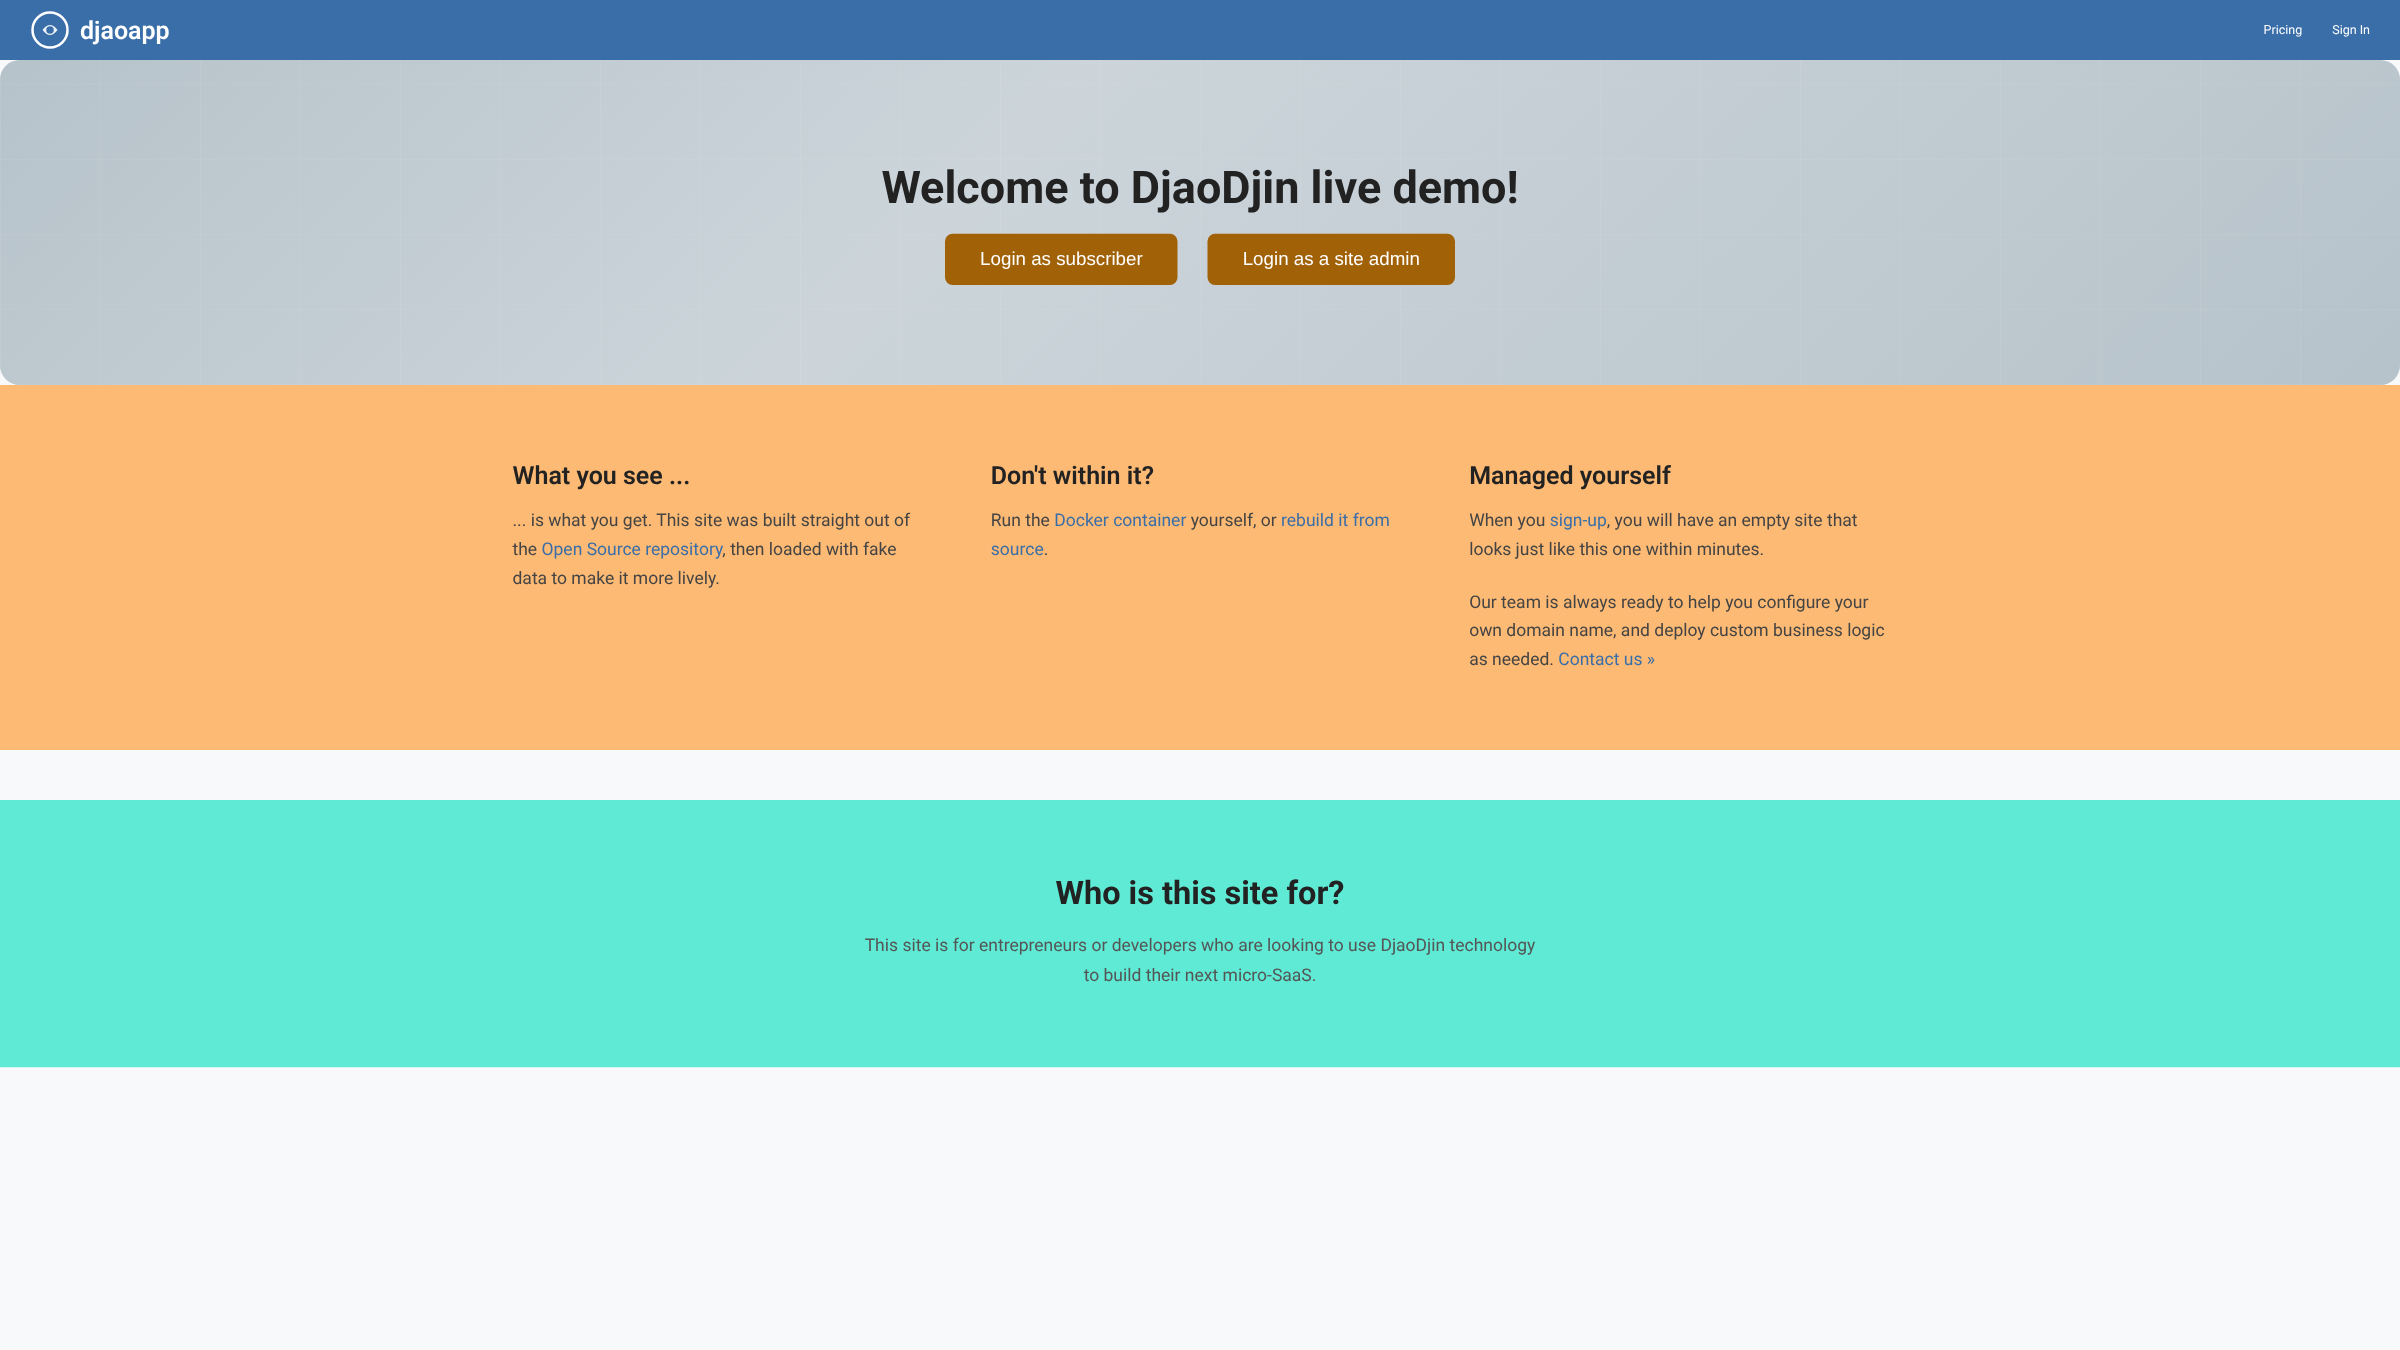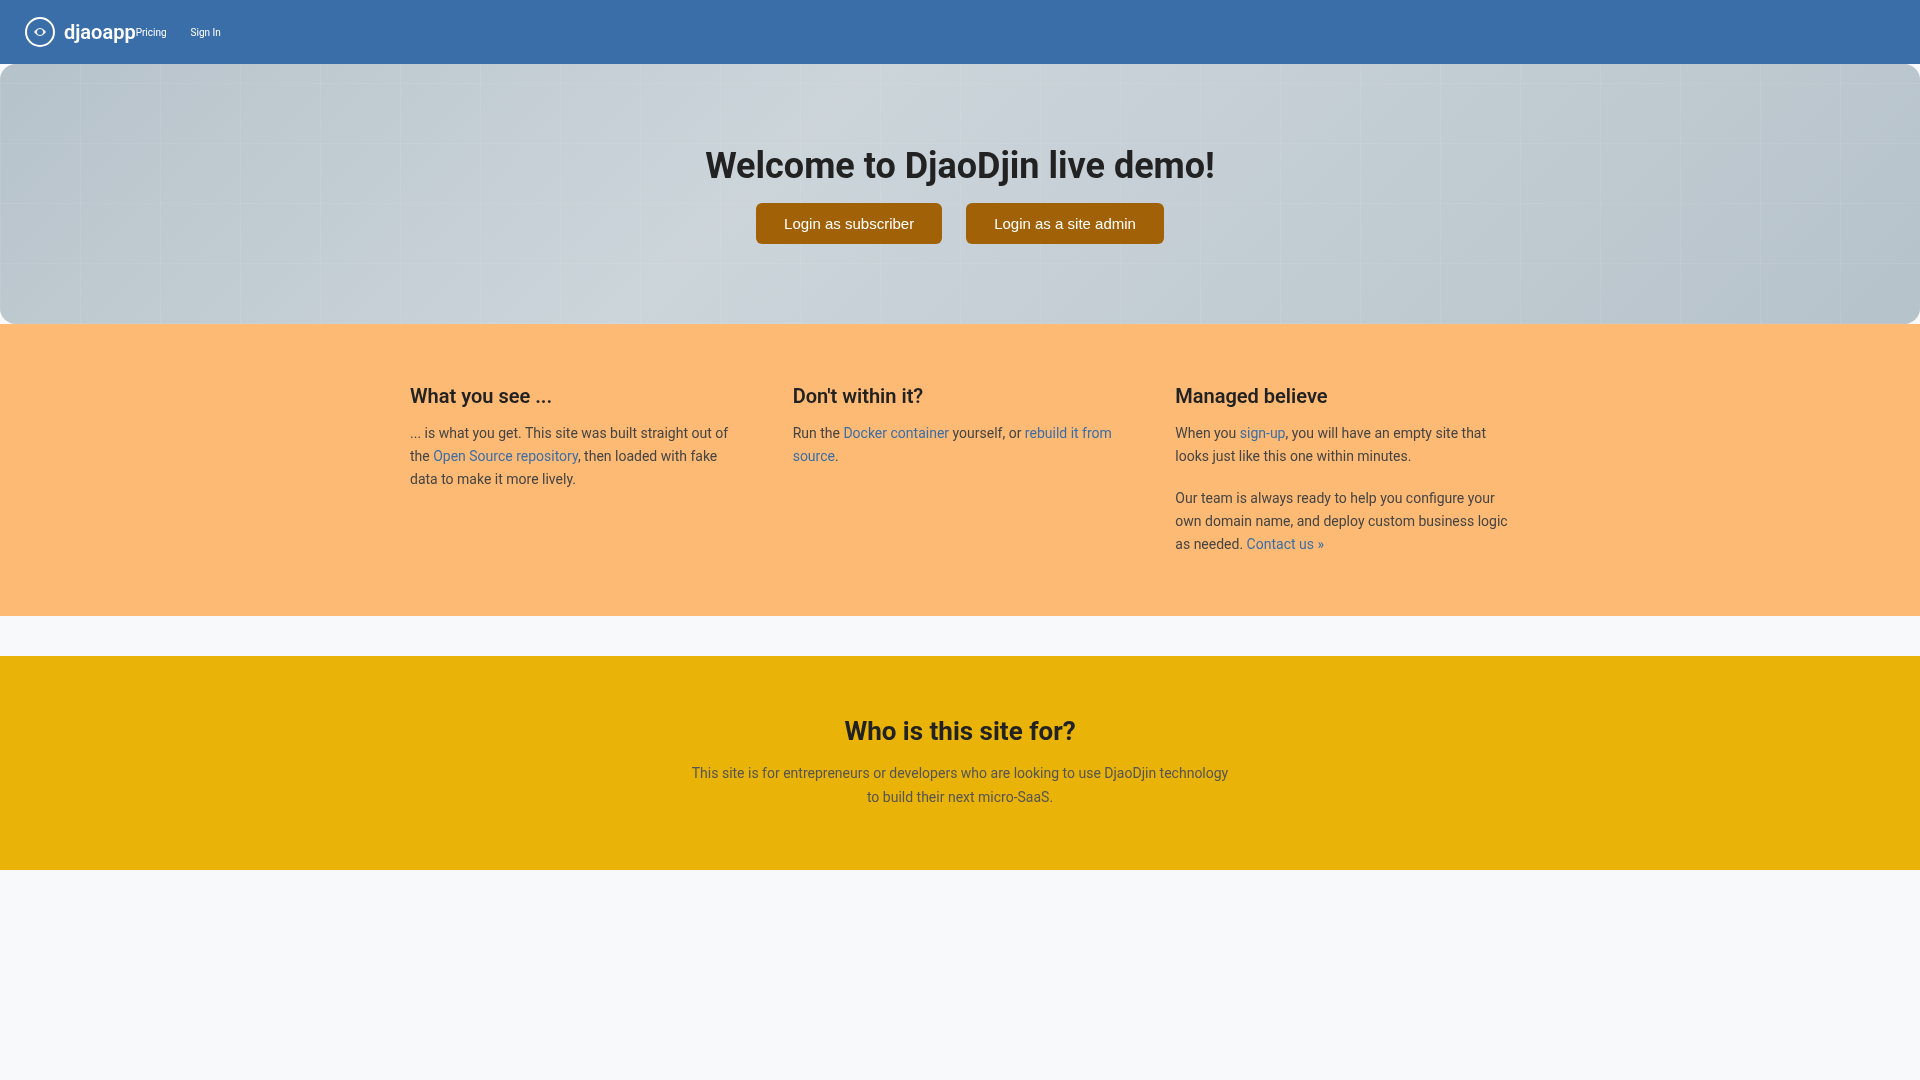--- a/index.html
+++ b/index.html
@@ -3,22 +3,23 @@
   <meta charset="utf-8">
   <style>
     * { margin: 0; padding: 0; box-sizing: border-box; }
     body { font-family: -apple-system, BlinkMacSystemFont, 'Segoe UI', Roboto, Helvetica, Arial, sans-serif; background: #f8f9fa; color: #333; }
 
     
     .navbar {
       background: #3a6ea8;
       display: flex;
       align-items: center;
+      justify-content: space-between;
       padding: 0 24px;
-      height: 64px;
+      height: 48px;
     }
     .navbar-brand {
       display: flex;
       align-items: center;
       gap: 8px;
       color: #fff;
       font-size: 20px;
       font-weight: 600;
       text-decoration: none;
     }
@@ -122,21 +123,21 @@
       color: #444;
       line-height: 1.65;
     }
     .feature-item a {
       color: #3a6ea8;
       text-decoration: none;
     }
 
     
     .who-section {
-      background: #eab308;
+      background: #5eead4;
       padding: 60px 20px;
       text-align: center;
       margin-top: 40px;
     }
     .who-section h2 {
       font-size: 26px;
       font-weight: 700;
       color: #222;
       margin-bottom: 16px;
     }
@@ -187,21 +188,21 @@
     </div>
 
     <div class="feature-item">
       <h3>Don't within it?</h3>
       <p>
         <span>Run the </span><a href="#docker">Docker container</a><span> yourself, or </span><a href="#rebuild">rebuild it from source</a><span>.</span>
       </p>
     </div>
 
     <div class="feature-item">
-      <h3>Managed believe</h3>
+      <h3>Managed yourself</h3>
       <p>
         <span>When you </span><a href="#signup">sign-up</a><span>, you will have an empty site that looks just like this one within minutes.</span>
       </p>
       <br>
       <p>
         <span>Our team is always ready to help you configure your own domain name, and deploy custom business logic as needed. </span><a href="#contact">Contact us »</a>
       </p>
     </div>
 
   </div>

